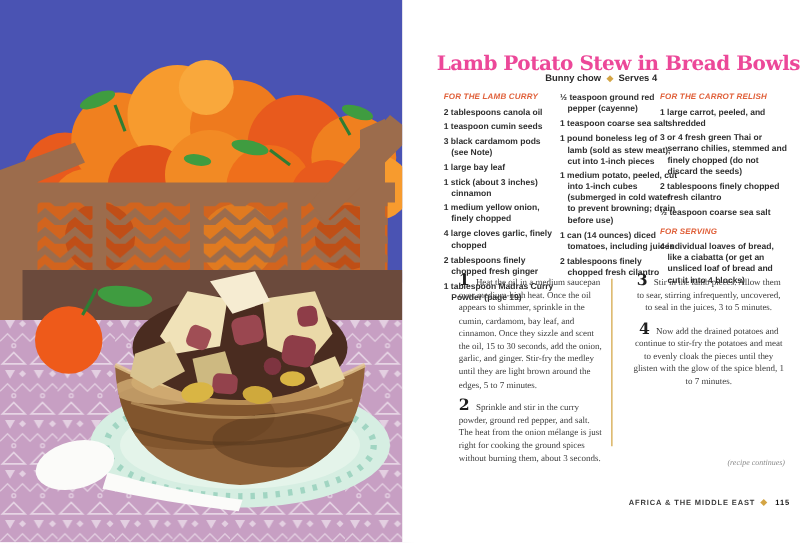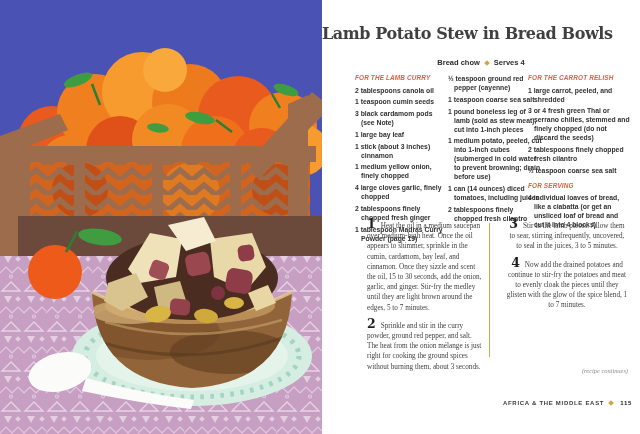--- a/index.html
+++ b/index.html
@@ -4,22 +4,22 @@
 <style>
   html,body{margin:0;padding:0;background:#ffffff;}
   .book{position:relative;width:640px;height:434px;overflow:hidden;background:#fff;
         font-family:"Liberation Sans",sans-serif;}
   
   .left-page{position:absolute;left:0;top:0;width:322px;height:434px;}
   .gutter{position:absolute;left:322px;top:0;width:10px;height:434px;
           background:linear-gradient(to right,rgba(60,40,60,.20),rgba(0,0,0,0));}
   
   .right-page{position:absolute;left:322px;top:0;width:318px;height:434px;background:#fff;}
-  .title{position:absolute;top:14px;left:0;width:100%;text-align:left;
-         font:700 16px/18px "DejaVu Serif",serif;letter-spacing:-0.4px;color:#404040;}
+  .title{position:absolute;top:31px;left:0;width:100%;text-align:right;
+         font:700 16px/18px "DejaVu Serif",serif;letter-spacing:-0.4px;color:#ec4899;}
   .subtitle{position:absolute;top:58px;left:0;width:100%;text-align:center;
             font:700 7.5px/9px "Liberation Sans",sans-serif;color:#2b2b2b;}
   .diamond{display:inline-block;width:4px;height:4px;background:#d4a545;
            transform:rotate(45deg);margin:0 5px 1px 5px;vertical-align:middle;}
   .ing-col{position:absolute;top:74px;}
   .col1{left:33px;width:88px;}
   .col2{left:126px;width:94px;}
   .col3{left:206px;width:102px;}
   .ing-head{font:italic 700 6.4px/8px "Liberation Sans",sans-serif;color:#e0613b;
             letter-spacing:.15px;margin:0 0 3.5px 0;}
@@ -174,21 +174,21 @@
     </svg>
   </div>
 
   <div class="gutter"></div>
 
   <div class="right-page">
 
     <h1 class="title">Lamb Potato Stew in Bread Bowls</h1>
 
     <div class="subtitle">
-      <span>Bread chow</span><span class="diamond"></span><span>Serves 4</span>
+      <span>Bunny chow</span><span class="diamond"></span><span>Serves 4</span>
     </div>
 
     <div class="ing-col col1">
       <p class="ing-head">FOR THE LAMB CURRY</p>
       <p class="ing">2 tablespoons canola oil</p>
       <p class="ing">1 teaspoon cumin seeds</p>
       <p class="ing">3 black cardamom pods (see Note)</p>
       <p class="ing">1 large bay leaf</p>
       <p class="ing">1 stick (about 3 inches) cinnamon</p>
       <p class="ing">1 medium yellow onion, finely chopped</p>

